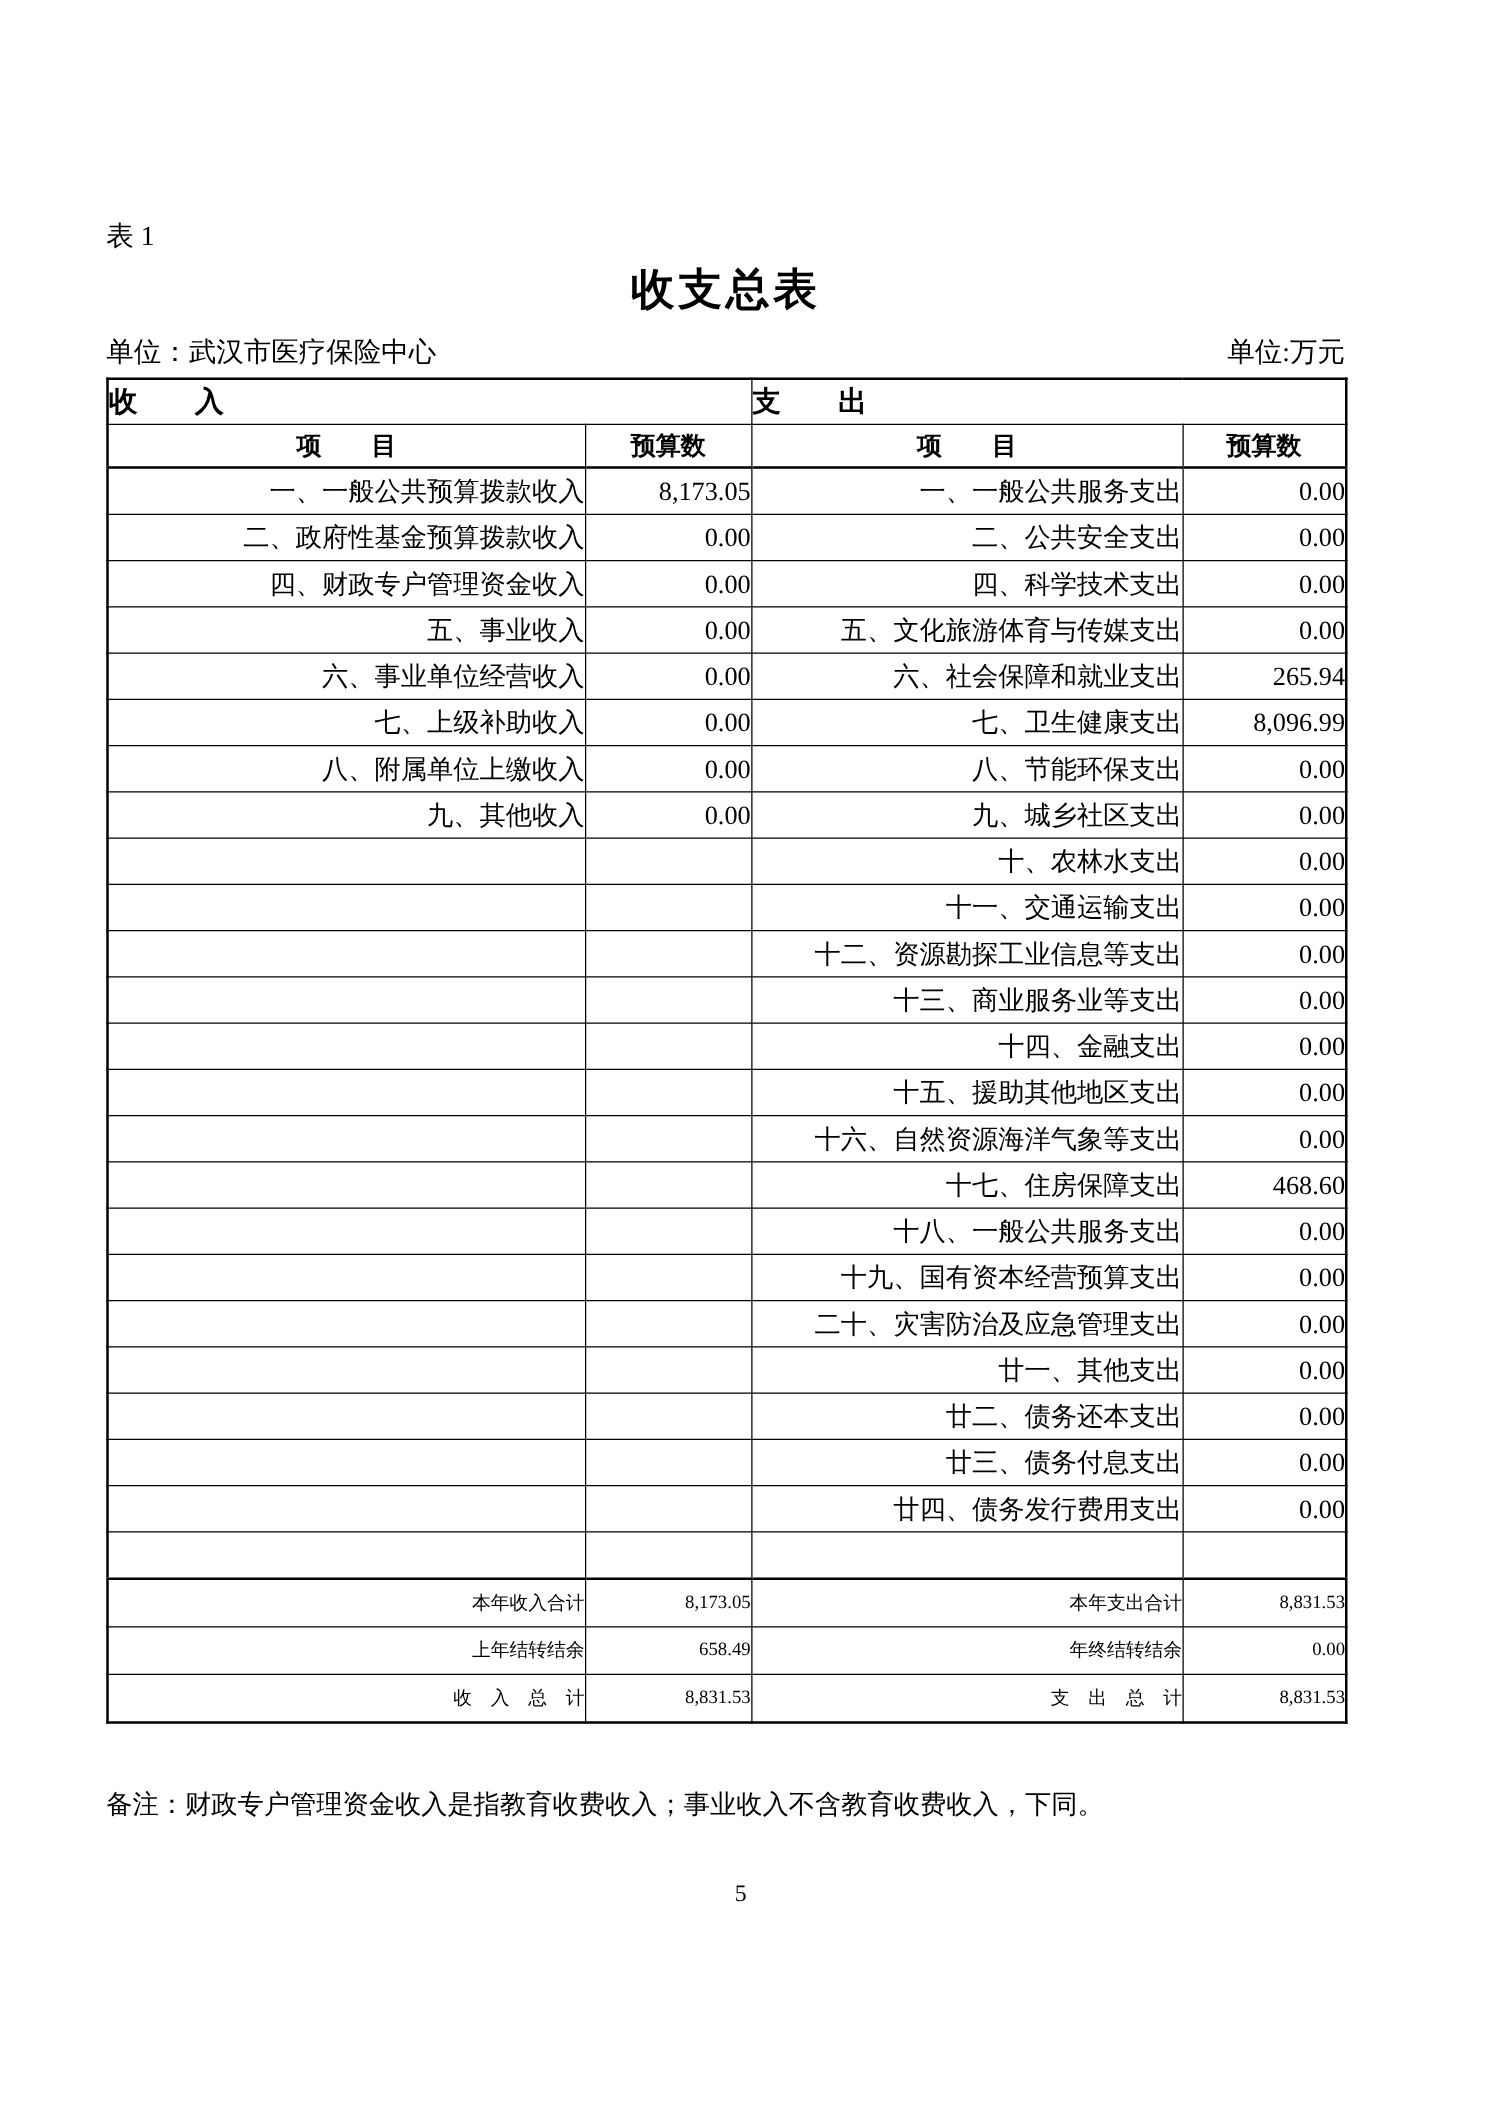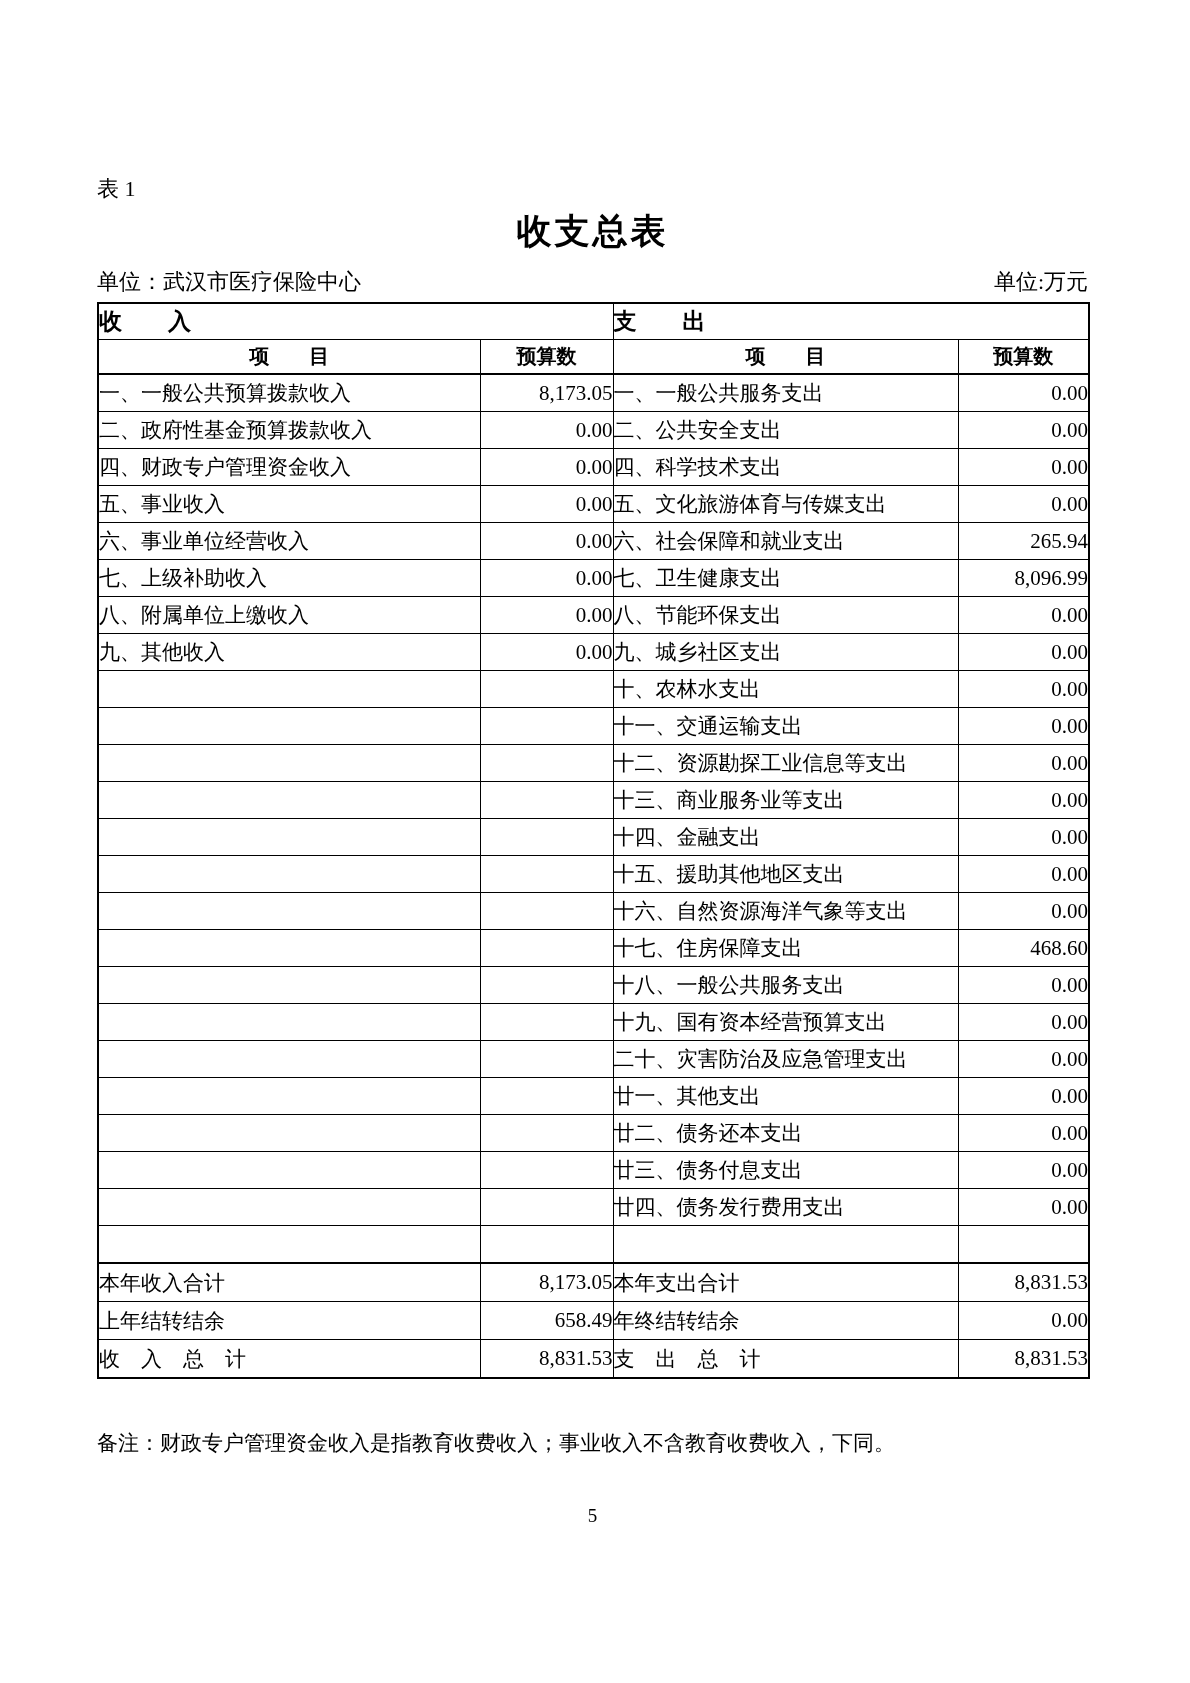--- a/index.html
+++ b/index.html
@@ -3,21 +3,21 @@
 <meta charset="utf-8">
 <style>
   html,body { margin:0; padding:0; background:#ffffff; }
   body {
     width:1190px; height:1683px;
     font-family:"Liberation Serif", serif;
     color:#000;
     position:relative;
   }
   .content {
-    position:absolute; left:97px; top:176px; width:991px;
+    position:absolute; left:85px; top:176px; width:991px;
   }
   .table-label { font-size:22px; line-height:26px; }
   .doc-title {
     margin:6px 0 12px 0;
     text-align:center;
     font-family:"Liberation Sans", sans-serif;
     font-size:35px; font-weight:bold;
     letter-spacing:3px;
   }
   .meta-row {
@@ -32,23 +32,23 @@
   table.budget th, table.budget td {
     border:1px solid #000;
     padding:0; margin:0;
     font-weight:normal;
     overflow:hidden; white-space:nowrap;
     vertical-align:middle;
   }
   tr.section-hdr th { height:35px; font-size:23px; font-weight:bold; text-align:left; }
   tr.col-hdr th { height:33px; font-size:20px; font-weight:bold; text-align:center; border-bottom:2px solid #000; }
   tbody.body-rows td { height:36px; font-size:21px; }
-  tbody.total-rows td { height:37px; font-size:21px; }
+  tbody.total-rows td { height:37px; font-size:15px; }
   tbody.total-rows tr:first-child td { border-top:2px solid #000; }
-  td.item { text-align:left; padding-left:10px; }
+  td.item { text-align:right; padding-left:10px; }
   td.val  { text-align:right; padding-right:10px; }
   .note {
     margin-top:50px;
     font-size:21px;
   }
   .page-number {
     position:absolute; left:97px; top:1505px; width:991px;
     text-align:center; font-size:19px;
   }
 </style>

